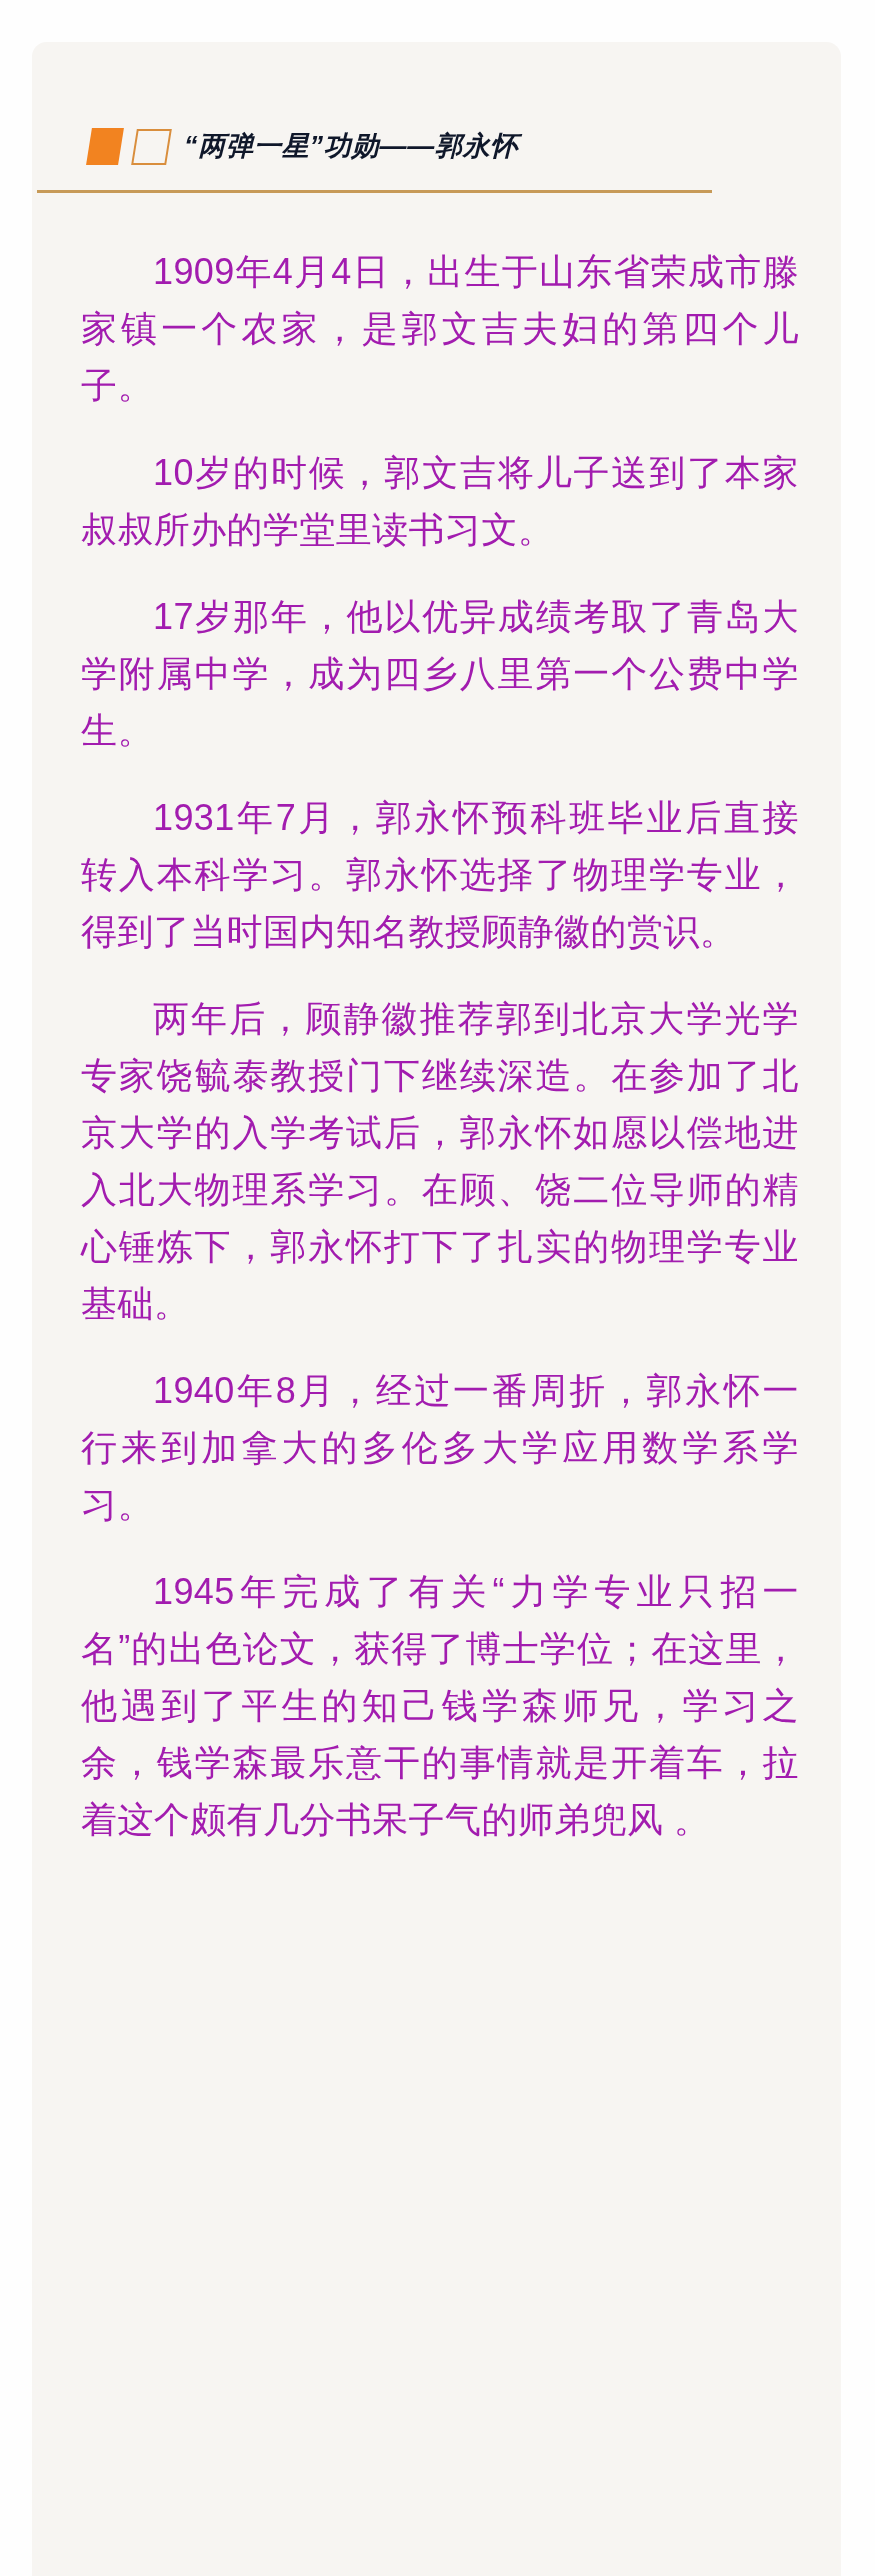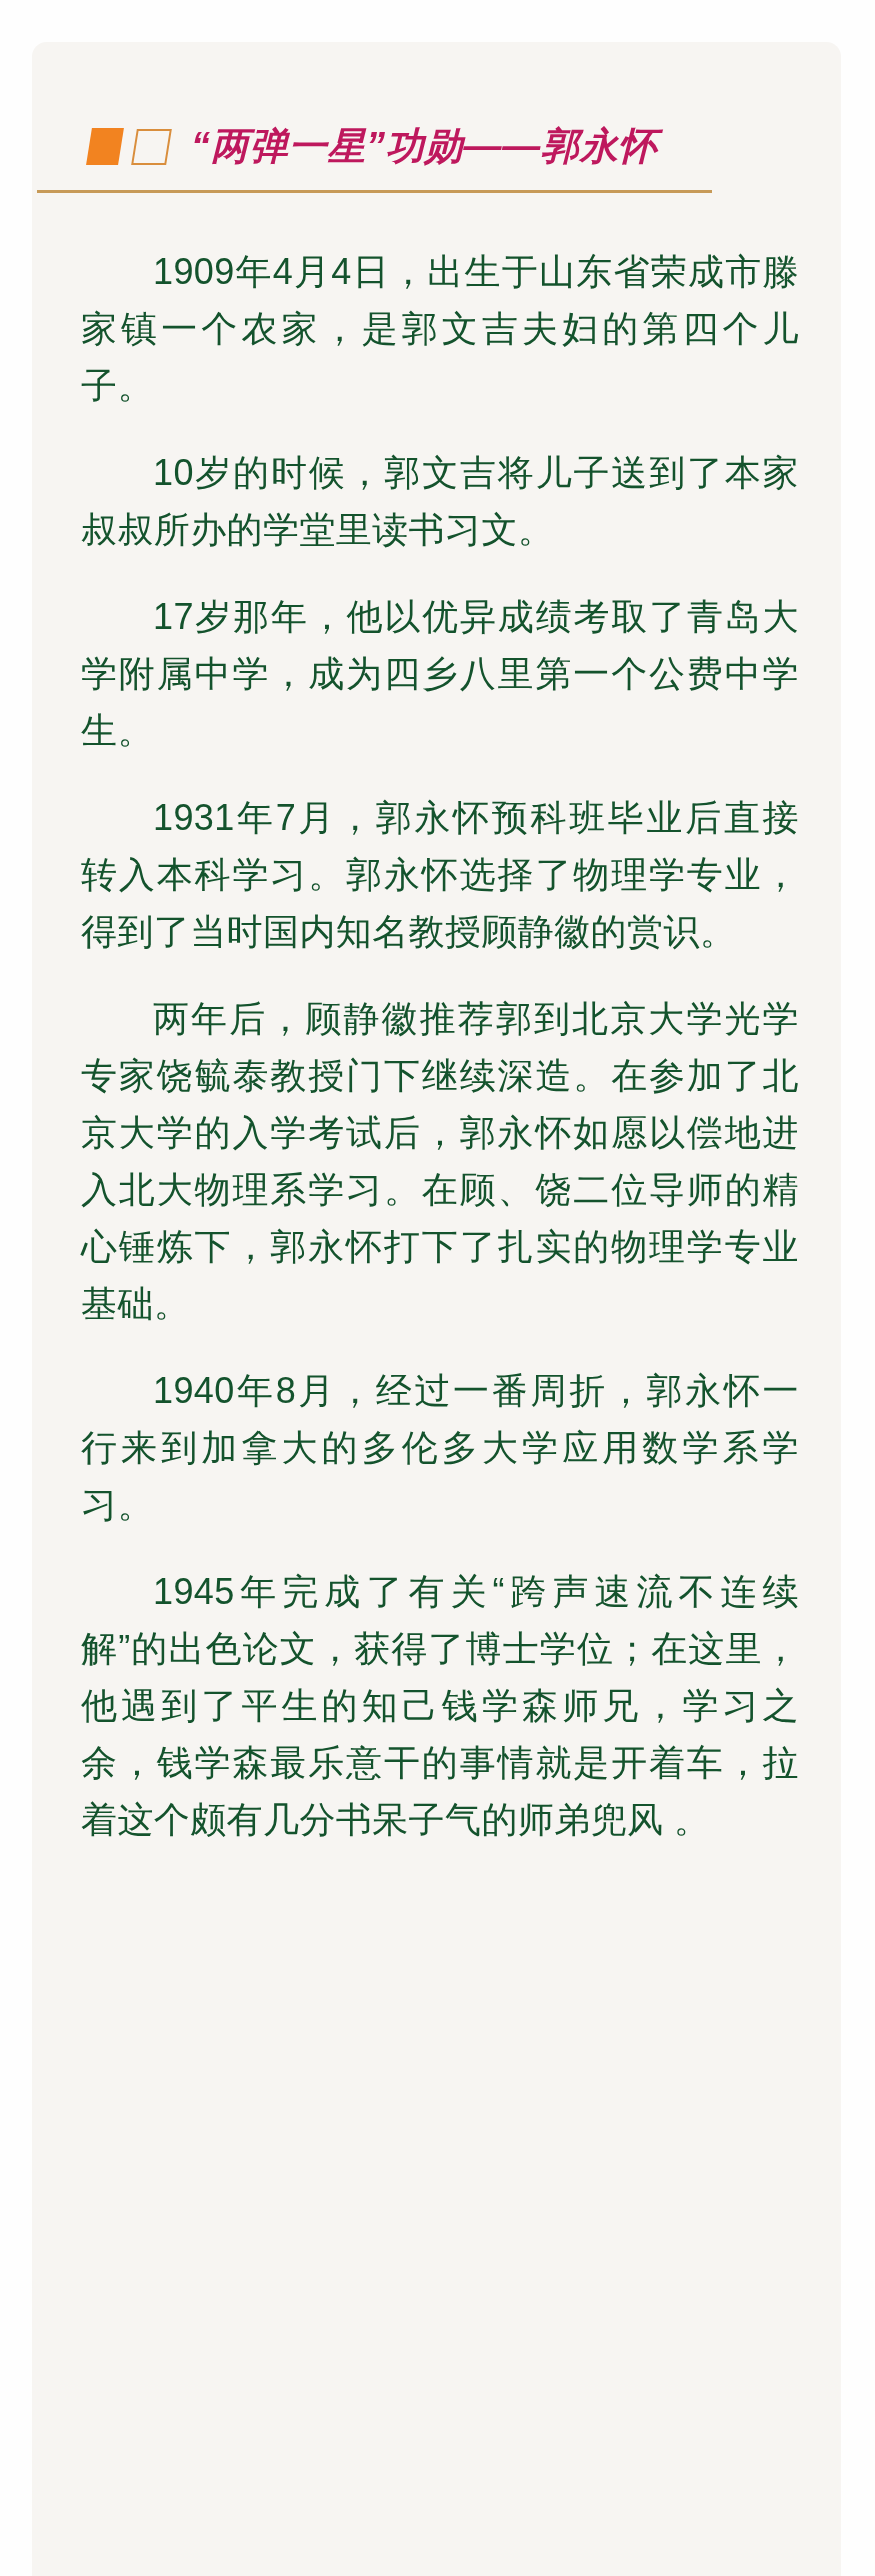--- a/index.html
+++ b/index.html
@@ -36,26 +36,26 @@
   }
   .sq-filled { background: #F28320; }
   .sq-outline {
     width: 31px;
     height: 32px;
     background: transparent;
     border: 2.4px solid #D98E3D;
     margin-left: 13px;
   }
   .page-title {
-    margin-left: 22px;
-    font-size: 38px;
+    margin-left: 15px;
+    font-size: 27px;
     line-height: 41px;
     font-weight: bold;
     font-style: italic;
-    color: #be185d;
+    color: #0f172a;
     letter-spacing: 0.8px;
     white-space: nowrap;
   }
   .title-rule {
     position: absolute;
     left: 4.9px;
     top: 148px;
     width: 675px;
     height: 3.2px;
     background: #C79A58;
@@ -63,21 +63,21 @@
   .article-body {
     position: absolute;
     left: 49px;
     top: 201px;
     width: 718px;
   }
   .article-body p {
     margin: 0 0 30px 0;
     font-size: 36px;
     line-height: 57px;
-    color: #14532d;
+    color: #a21caf;
     text-align: justify;
     text-indent: 2em;
     letter-spacing: 0.4px;
   }
 </style>
 </head>
 <body>
 
 <div class="card">
 
@@ -89,17 +89,17 @@
 
   <div class="title-rule"></div>
 
   <div class="article-body">
     <p>1909年4月4日，出生于山东省荣成市滕家镇一个农家，是郭文吉夫妇的第四个儿子。</p>
     <p>10岁的时候，郭文吉将儿子送到了本家叔叔所办的学堂里读书习文。</p>
     <p>17岁那年，他以优异成绩考取了青岛大学附属中学，成为四乡八里第一个公费中学生。</p>
     <p>1931年7月，郭永怀预科班毕业后直接转入本科学习。郭永怀选择了物理学专业，得到了当时国内知名教授顾静徽的赏识。</p>
     <p>两年后，顾静徽推荐郭到北京大学光学专家饶毓泰教授门下继续深造。在参加了北京大学的入学考试后，郭永怀如愿以偿地进入北大物理系学习。在顾、饶二位导师的精心锤炼下，郭永怀打下了扎实的物理学专业基础。</p>
     <p>1940年8月，经过一番周折，郭永怀一行来到加拿大的多伦多大学应用数学系学习。</p>
-    <p>1945年完成了有关“跨声速流不连续解”的出色论文，获得了博士学位；在这里，他遇到了平生的知己钱学森师兄，学习之余，钱学森最乐意干的事情就是开着车，拉着这个颇有几分书呆子气的师弟兜风 。</p>
+    <p>1945年完成了有关“力学专业只招一名”的出色论文，获得了博士学位；在这里，他遇到了平生的知己钱学森师兄，学习之余，钱学森最乐意干的事情就是开着车，拉着这个颇有几分书呆子气的师弟兜风 。</p>
   </div>
 
 </div>
 
 
 </body></html>

